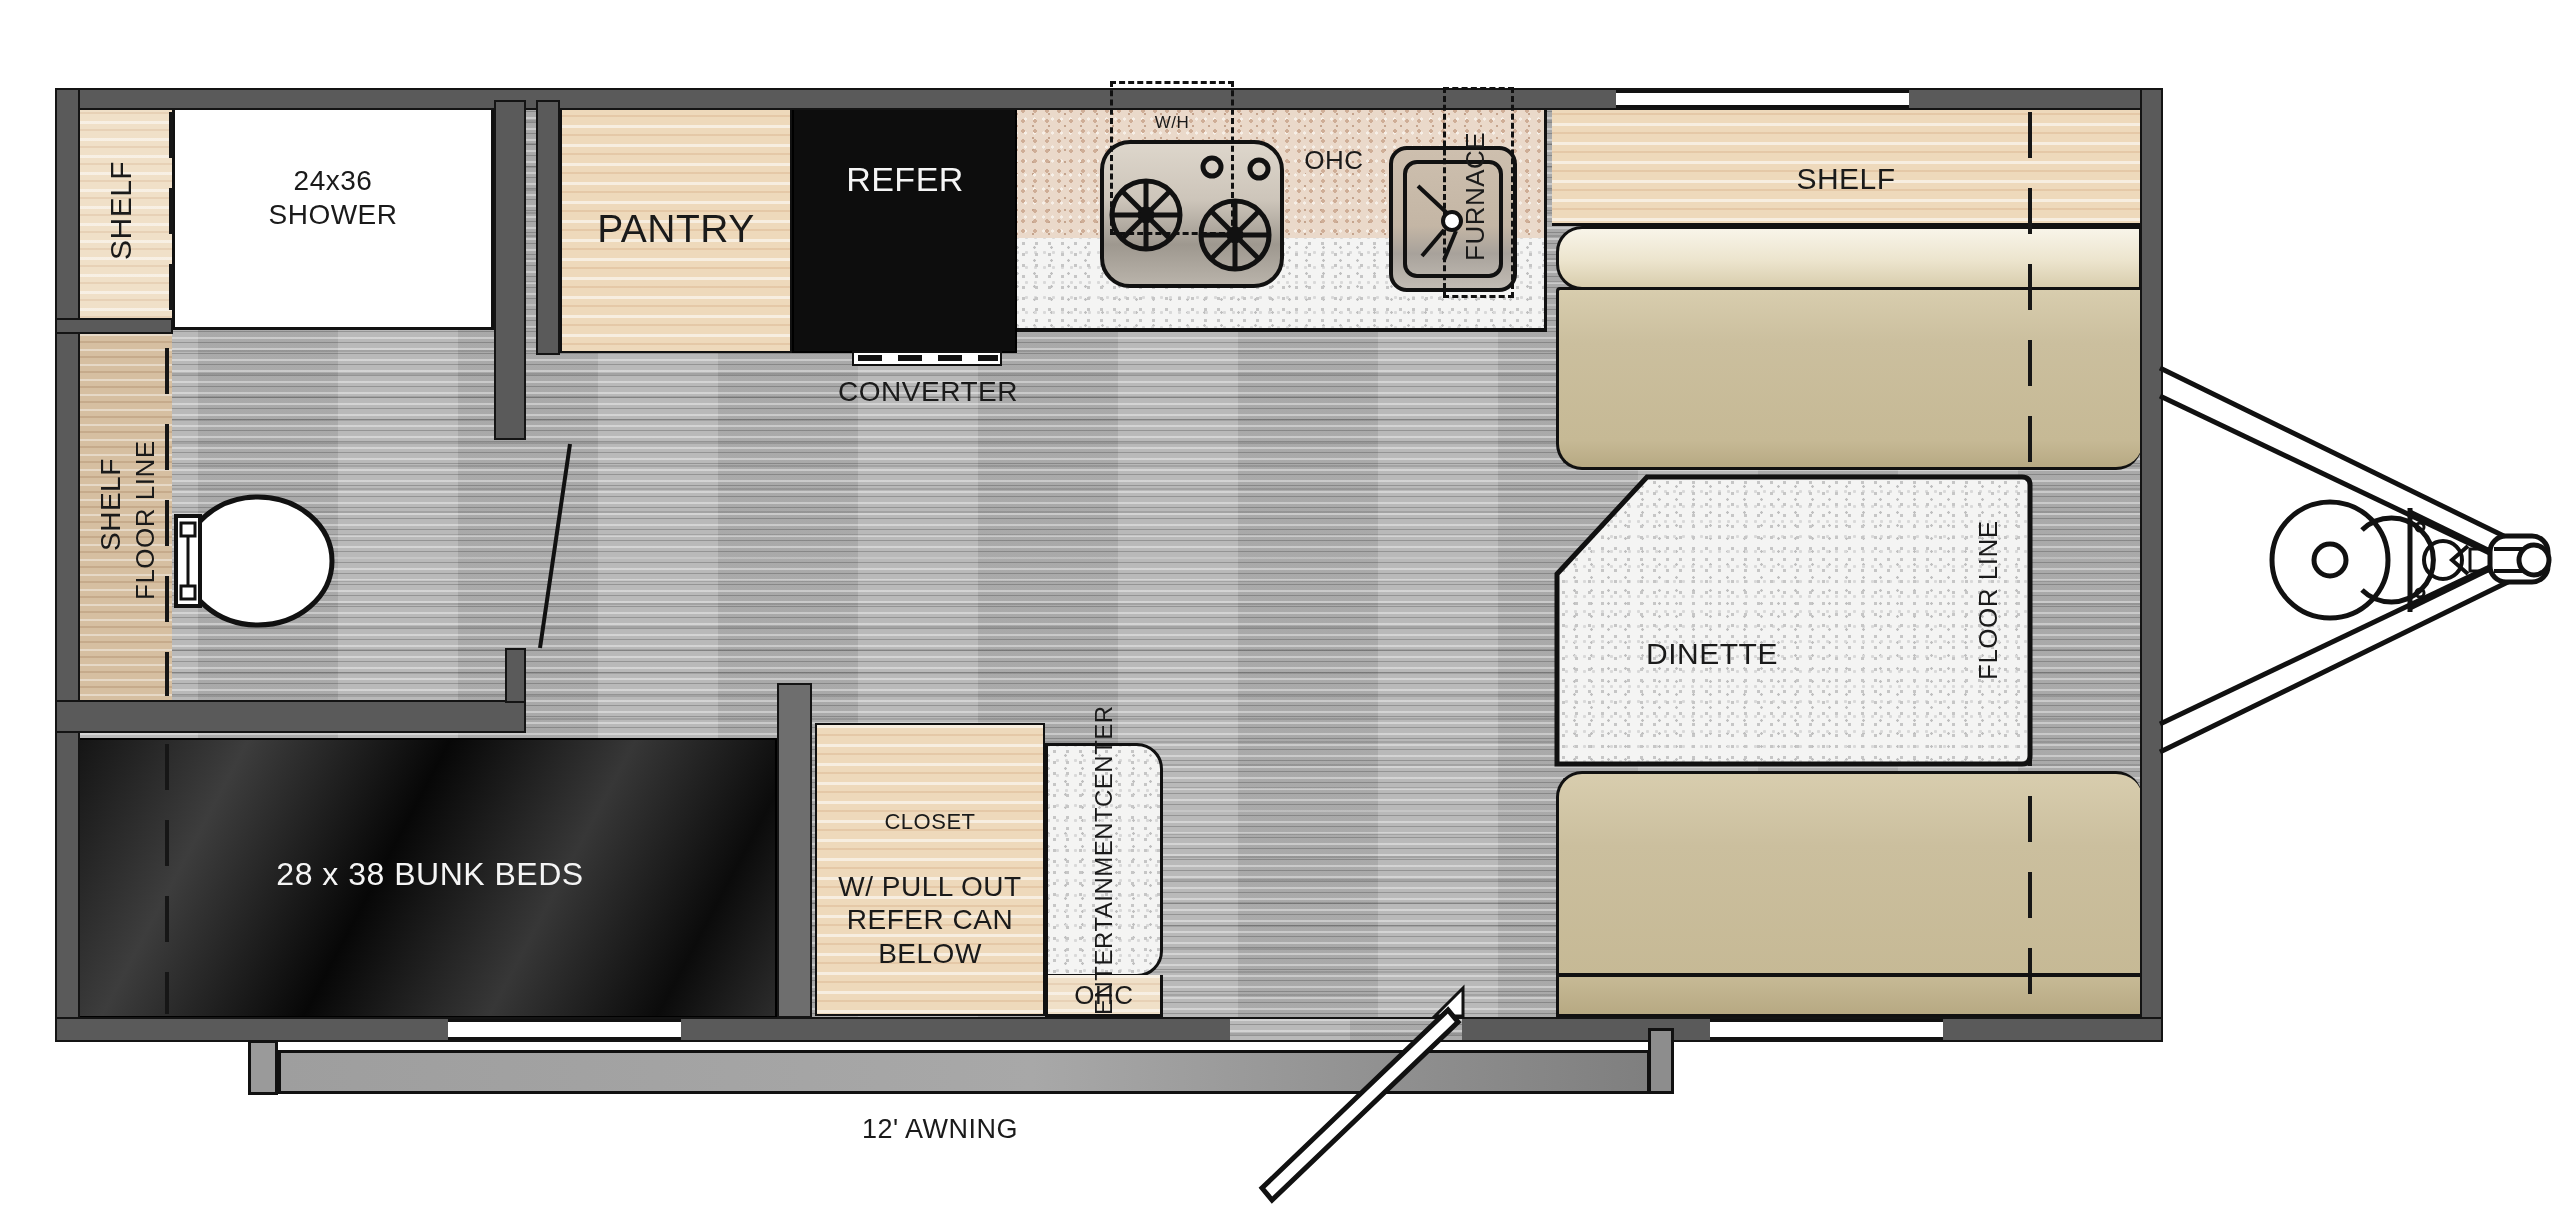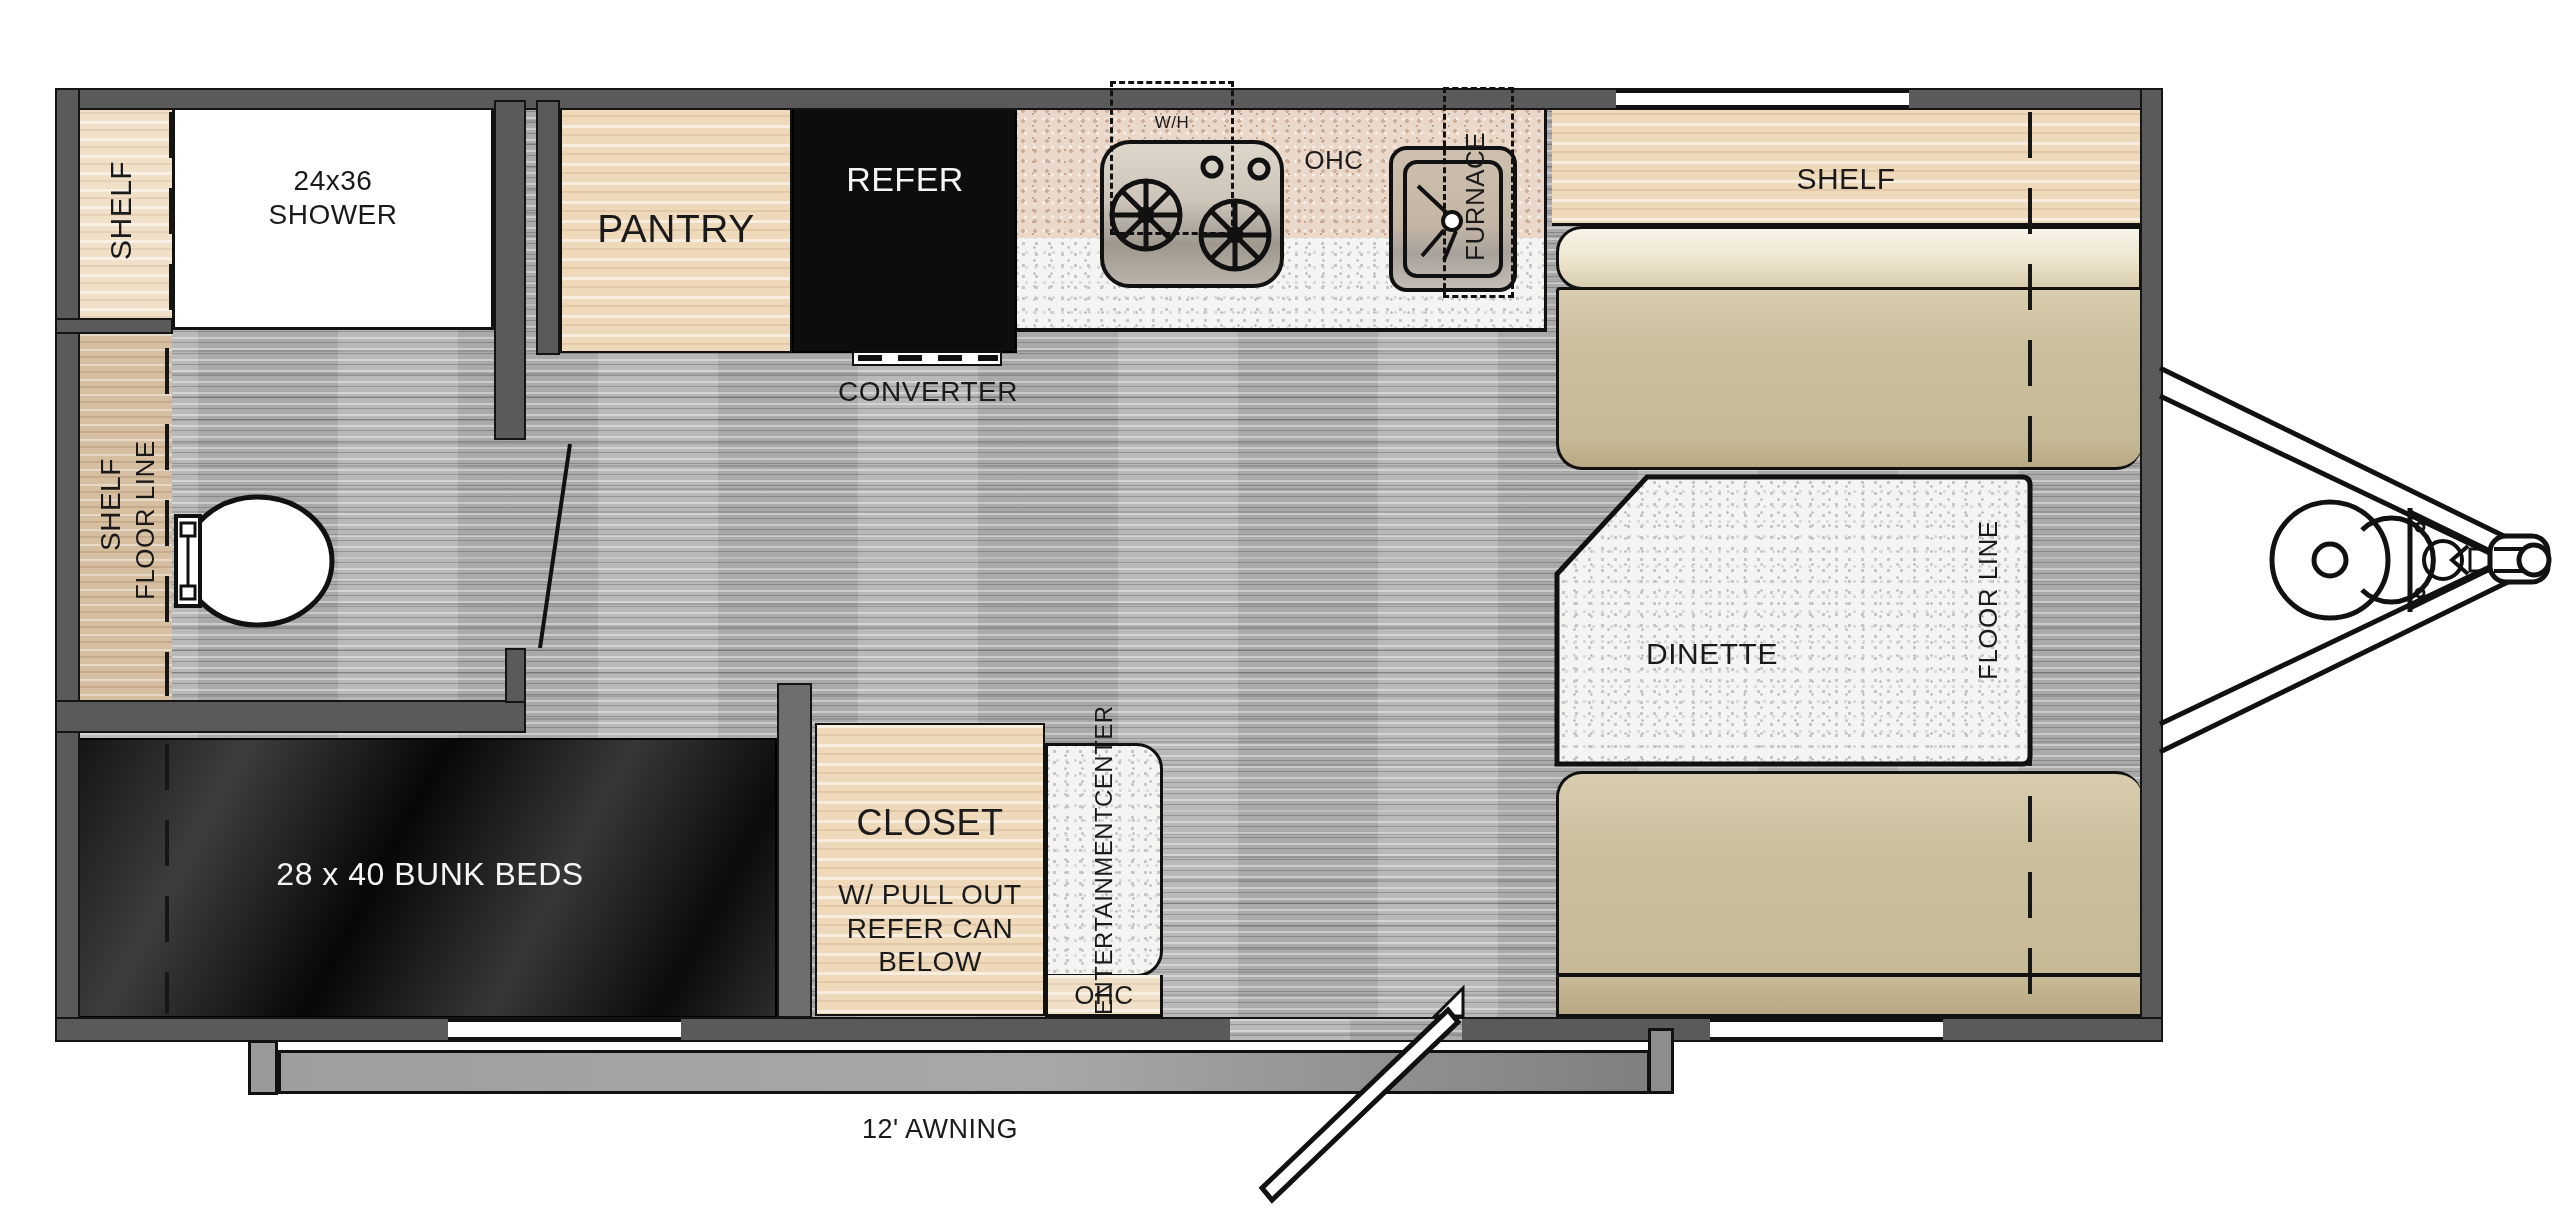--- a/index.html
+++ b/index.html
@@ -217,24 +217,24 @@
 
   <div class="abs lbl" style="left:1292px;top:146px;width:84px;height:30px;font-size:26px;">OHC</div>
 
   <div class="abs lbl vtext" style="left:1460px;top:124px;width:32px;height:145px;font-size:26px;">FURNACE</div>
 
   <div class="abs lbl" style="left:1746px;top:162px;width:200px;height:34px;font-size:30px;">SHELF</div>
 
   <div class="abs lbl" style="left:1612px;top:605px;width:200px;height:34px;font-size:30px;margin-top:32px;">DINETTE</div>
   <div class="abs lbl vtext" style="left:1974px;top:495px;width:30px;height:210px;font-size:26px;">FLOOR LINE</div>
 
-  <div class="abs lbl white" style="left:230px;top:855px;width:400px;height:38px;font-size:32px;">28 x 40 BUNK BEDS</div>
+  <div class="abs lbl white" style="left:230px;top:855px;width:400px;height:38px;font-size:32px;">28 x 38 BUNK BEDS</div>
 
   <div class="abs lbl" style="left:825px;top:790px;width:210px;height:200px;flex-direction:column;font-size:28px;white-space:normal;">
-    <span style="margin-bottom:34px;font-size:36px;">CLOSET</span>
+    <span style="margin-bottom:34px;font-size:22px;">CLOSET</span>
     <span>W/ PULL OUT</span>
     <span>REFER CAN</span>
     <span>BELOW</span>
   </div>
 
   <div class="abs lbl vtext" style="left:1058px;top:755px;width:92px;height:210px;font-size:24px;line-height:1.5;">
     <span style="display:block;">ENTERTAINMENT</span>
     <span style="display:block;">CENTER</span>
   </div>
 

